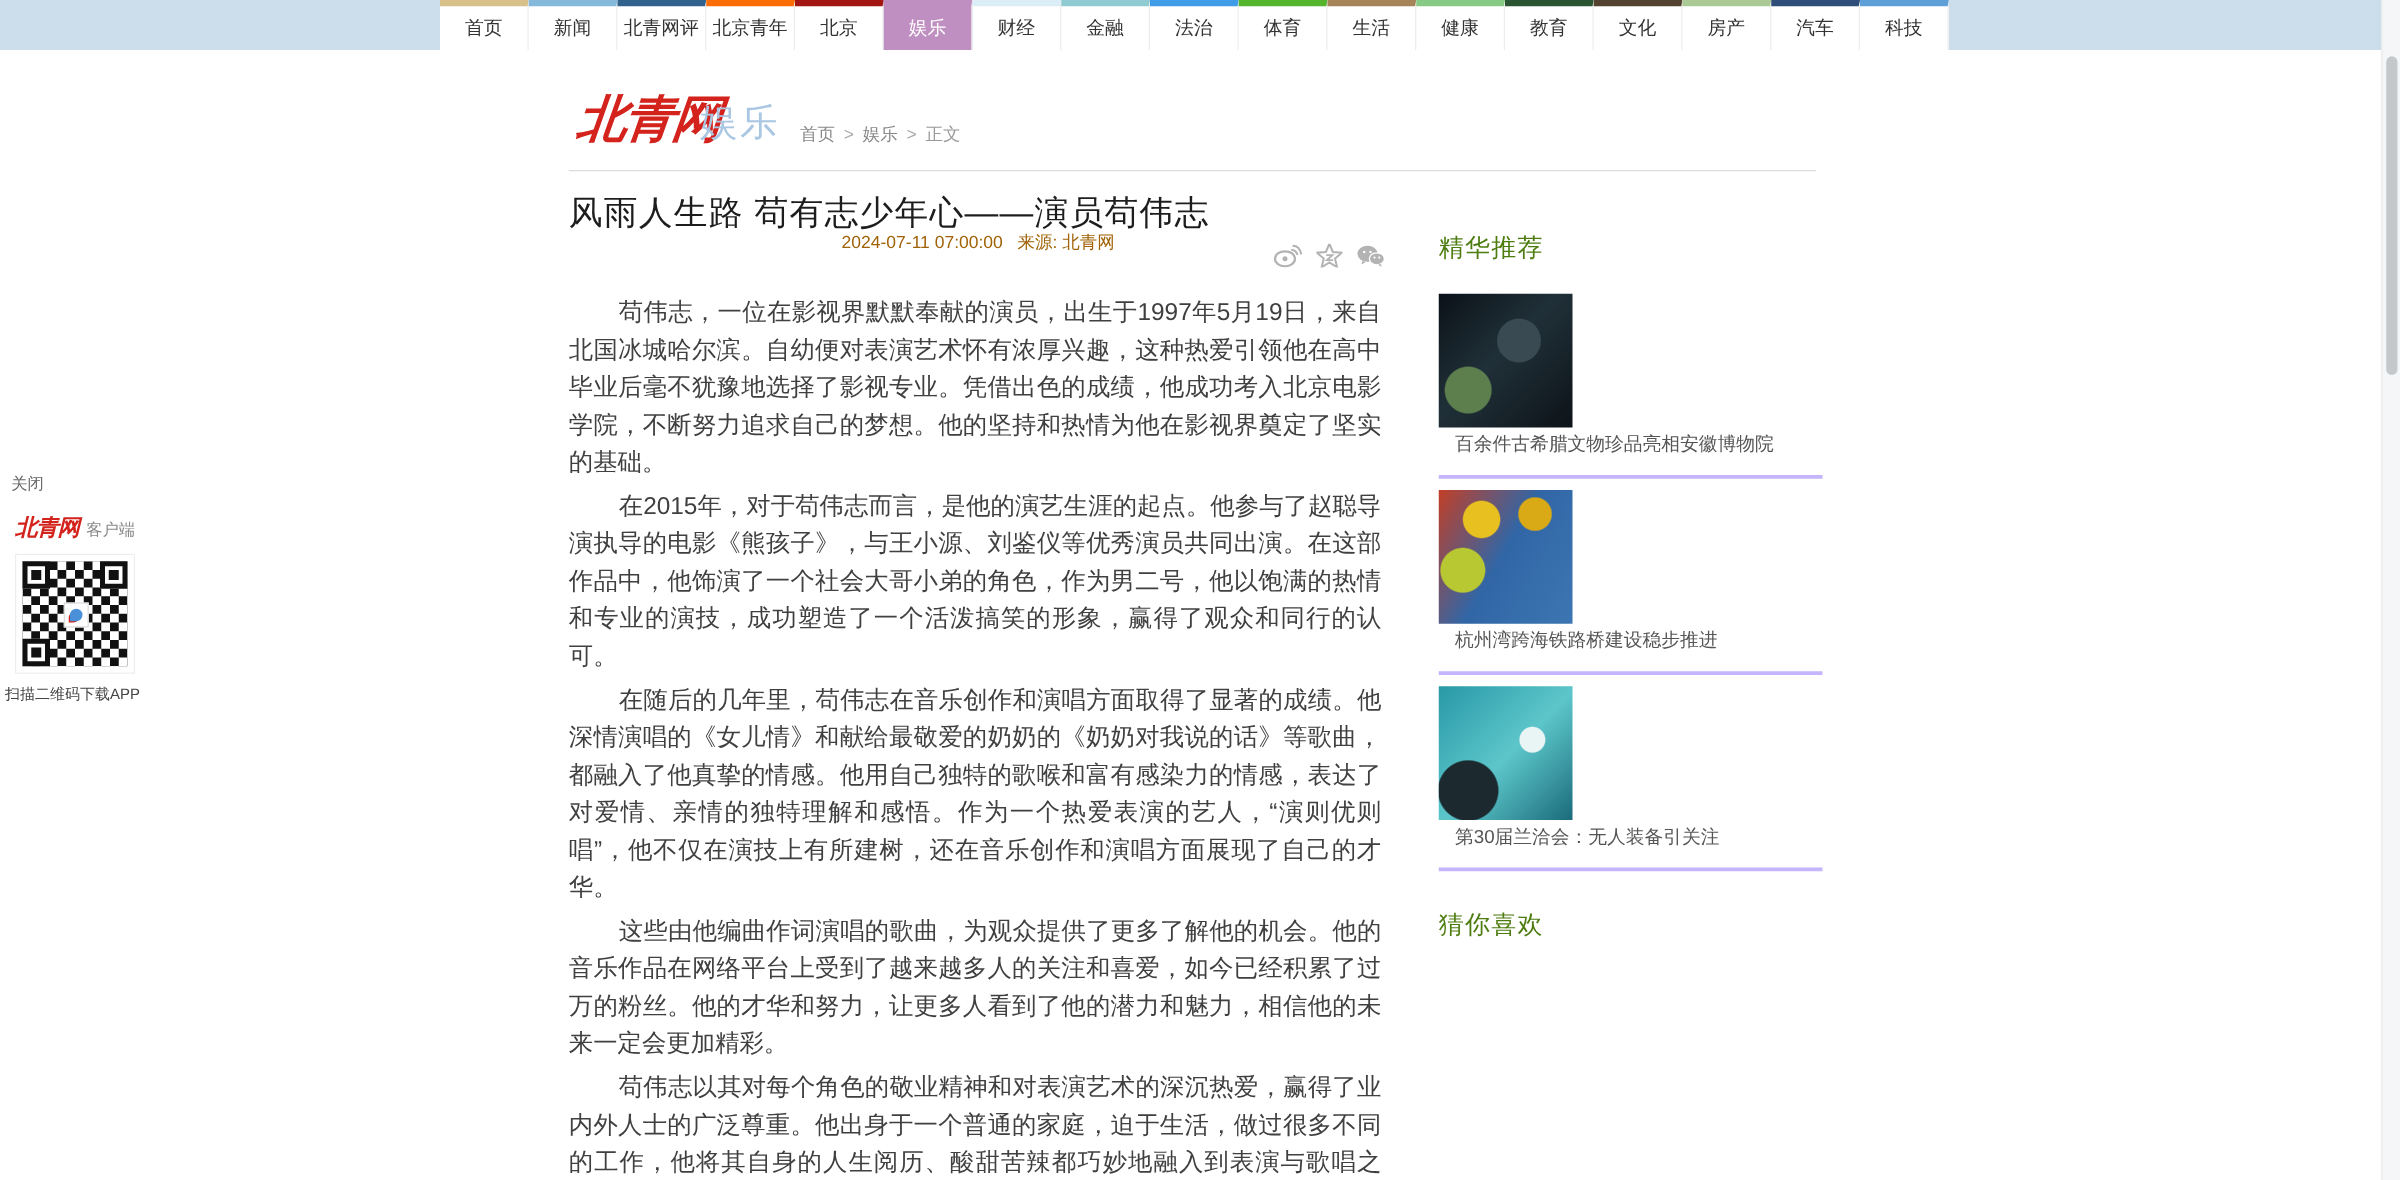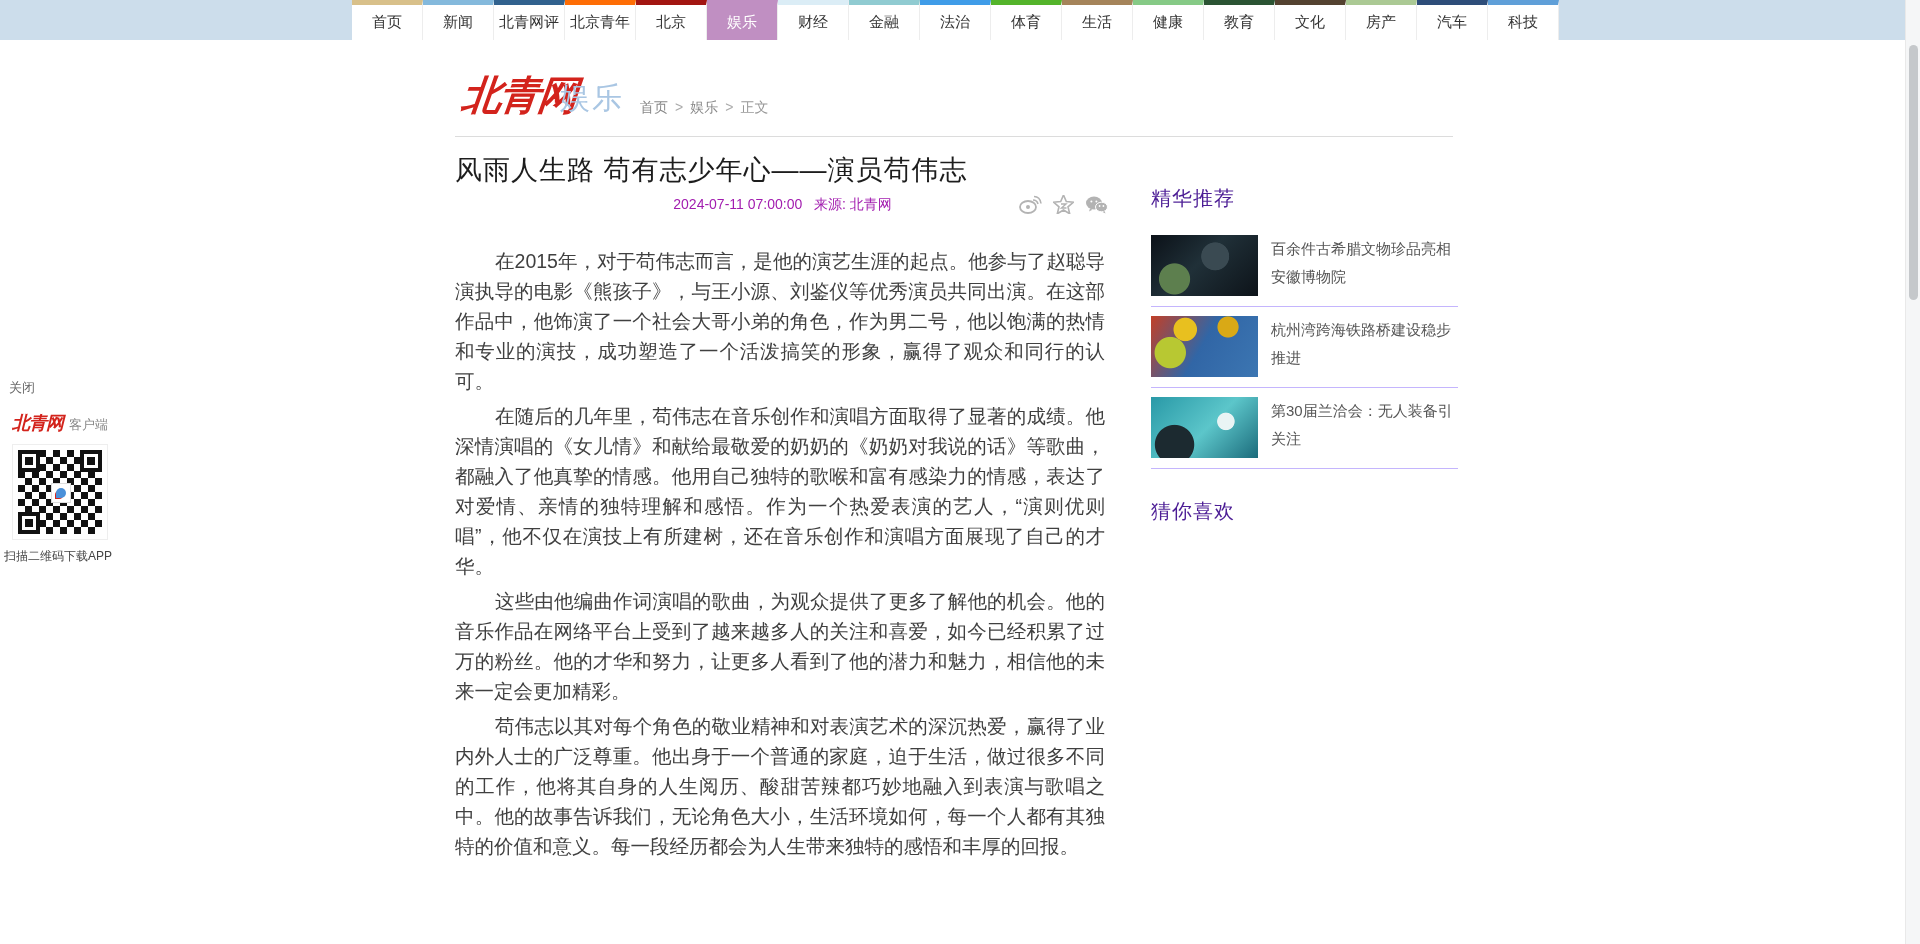--- a/index.html
+++ b/index.html
@@ -20,32 +20,32 @@
                color:#d3231c; letter-spacing:-2px; transform:skewX(-6deg); }
   .section-name { position:absolute; left:105px; top:12px; font-size:30px; color:#a9c6e3; letter-spacing:2px; }
   .breadcrumb { position:absolute; left:185px; top:33px; font-size:14px; color:#999; }
   .breadcrumb a { color:#888; text-decoration:none; cursor:pointer; }
   .breadcrumb .sep { margin:0 7px; color:#aaa; }
   .header-divider { position:absolute; left:455px; top:136px; width:998px; height:1px; background:#dcdcdc; }
 
   
   .article { position:absolute; left:455px; top:155px; width:655px; }
   .article h1 { font-size:27px; font-weight:400; color:#1d1d1d; text-align:left; line-height:30px; letter-spacing:1px; }
-  .article-meta { margin-top:11px; text-align:center; font-size:14px; color:#a21caf; position:relative; height:20px; }
+  .article-meta { text-align:center; font-size:14px; color:#a16207; position:relative; height:20px; }
   .share-bar { position:absolute; right:2px; top:40px; display:flex; gap:11px; }
   .share-bar svg { cursor:pointer; }
   .article-body { margin-top:30px; width:650px; }
   .article-body p { font-size:19.5px; color:#404040; line-height:30px; margin-bottom:5px;
                     text-indent:40px; text-align:justify; }
 
   
   .sidebar { position:absolute; left:1151px; top:185px; width:307px; }
-  .sb-heading { font-size:20px; font-weight:400; color:#4c1d95; letter-spacing:1px; }
+  .sb-heading { font-size:20px; font-weight:400; color:#4d7c0f; letter-spacing:1px; }
   .feat-list { margin-top:14px; }
-  .feat-item { display:flex; padding:9px 0 10px 0; border-bottom:1px solid #c4b5fd; cursor:pointer; }
+  .feat-item { display:flex; padding:9px 0 10px 0; border-bottom:3px solid #c4b5fd; cursor:pointer;flex-direction:column; }
   .feat-thumb { width:107px; height:61px; flex:0 0 107px; }
   .feat-title { margin-left:13px; font-size:15px; line-height:28px; color:#555; }
   .guess-heading { margin-top:29px; }
   .guess-grid { margin-top:20px; display:grid; grid-template-columns:1fr 1fr; column-gap:10px; row-gap:13px; }
   .guess-cell { cursor:pointer; }
   .guess-img { width:100%; height:101px; }
   .guess-cap { margin-top:5px; text-align:center; font-size:15px; color:#444; }
 
   
   .ph-museum { background:radial-gradient(circle at 22% 72%, #5d7f4e 0 16%, rgba(0,0,0,0) 17%),
@@ -147,20 +147,21 @@
       <circle cx="6.4" cy="6.6" r="1" fill="#fff"></circle>
         <circle cx="11.4" cy="6.6" r="1" fill="#fff"></circle>
       <path d="M5 13.5 l-1 3 l3.4 -1.8 Z" fill="#b3b3b3"></path>
       <ellipse cx="16.5" cy="12" rx="6" ry="4.8" fill="#b3b3b3" stroke="#fff" stroke-width="1"></ellipse>
       <circle cx="14.6" cy="11" r="0.9" fill="#fff"></circle>
         <circle cx="18.4" cy="11" r="0.9" fill="#fff"></circle>
       <path d="M19.5 16 l1 2.4 l-3 -1.4 Z" fill="#b3b3b3"></path>
     </svg>
   </div>
   <div class="article-body">
+    <p>苟伟志，一位在影视界默默奉献的演员，出生于1997年5月19日，来自北国冰城哈尔滨。自幼便对表演艺术怀有浓厚兴趣，这种热爱引领他在高中毕业后毫不犹豫地选择了影视专业。凭借出色的成绩，他成功考入北京电影学院，不断努力追求自己的梦想。他的坚持和热情为他在影视界奠定了坚实的基础。</p>
     <p>在2015年，对于苟伟志而言，是他的演艺生涯的起点。他参与了赵聪导演执导的电影《熊孩子》，与王小源、刘鉴仪等优秀演员共同出演。在这部作品中，他饰演了一个社会大哥小弟的角色，作为男二号，他以饱满的热情和专业的演技，成功塑造了一个活泼搞笑的形象，赢得了观众和同行的认可。</p>
     <p>在随后的几年里，苟伟志在音乐创作和演唱方面取得了显著的成绩。他深情演唱的《女儿情》和献给最敬爱的奶奶的《奶奶对我说的话》等歌曲，都融入了他真挚的情感。他用自己独特的歌喉和富有感染力的情感，表达了对爱情、亲情的独特理解和感悟。作为一个热爱表演的艺人，“演则优则唱”，他不仅在演技上有所建树，还在音乐创作和演唱方面展现了自己的才华。</p>
     <p>这些由他编曲作词演唱的歌曲，为观众提供了更多了解他的机会。他的音乐作品在网络平台上受到了越来越多人的关注和喜爱，如今已经积累了过万的粉丝。他的才华和努力，让更多人看到了他的潜力和魅力，相信他的未来一定会更加精彩。</p>
     <p>苟伟志以其对每个角色的敬业精神和对表演艺术的深沉热爱，赢得了业内外人士的广泛尊重。他出身于一个普通的家庭，迫于生活，做过很多不同的工作，他将其自身的人生阅历、酸甜苦辣都巧妙地融入到表演与歌唱之中。他的故事告诉我们，无论角色大小，生活环境如何，每一个人都有其独特的价值和意义。每一段经历都会为人生带来独特的感悟和丰厚的回报。</p>
 
   </div>
 </div>
 
 <aside class="sidebar">
   <h2 class="sb-heading">精华推荐</h2>

